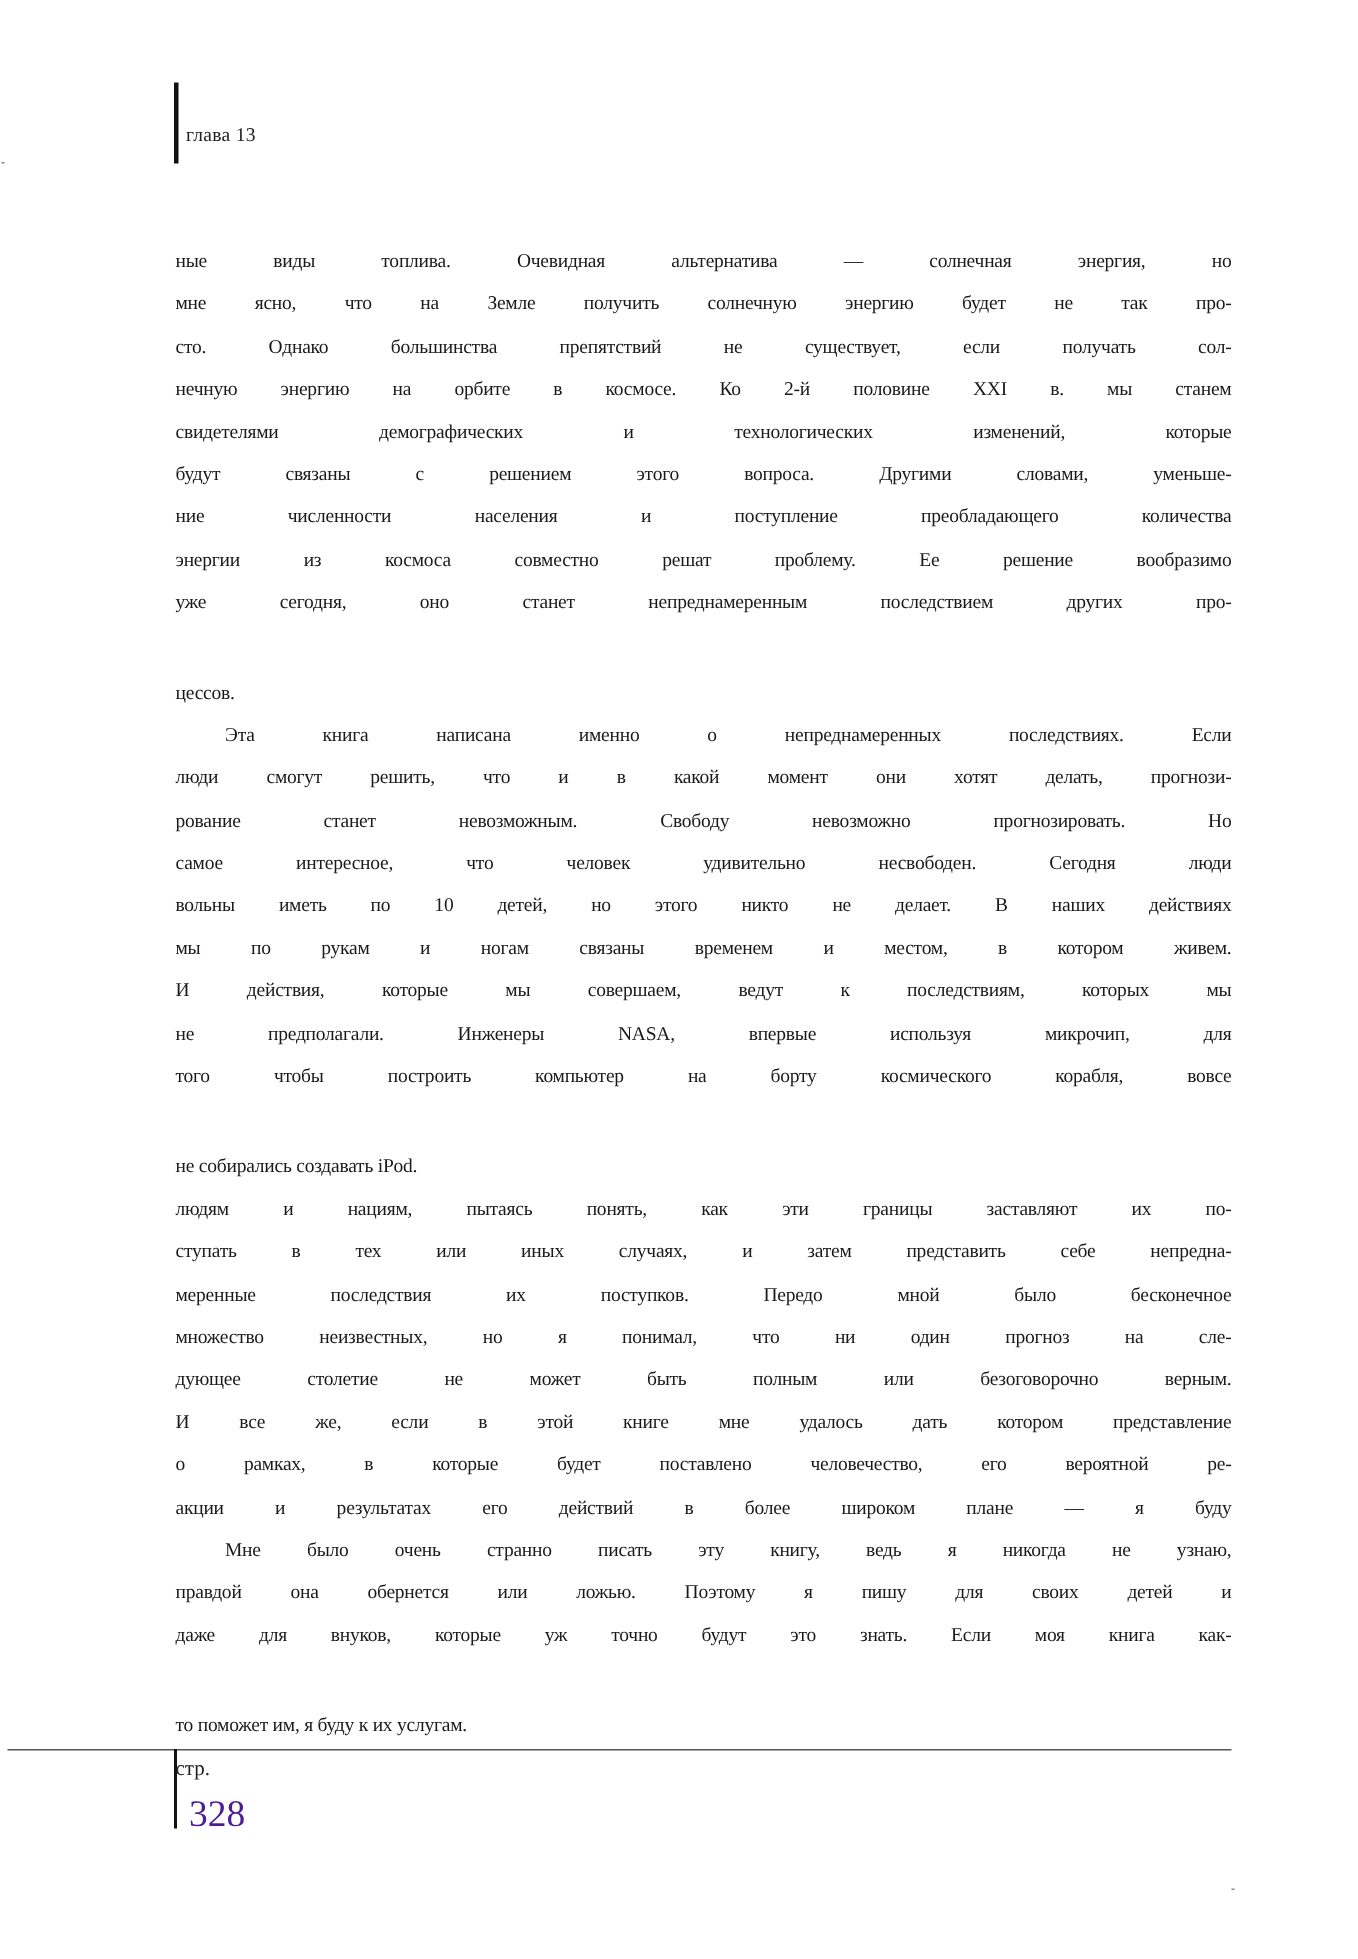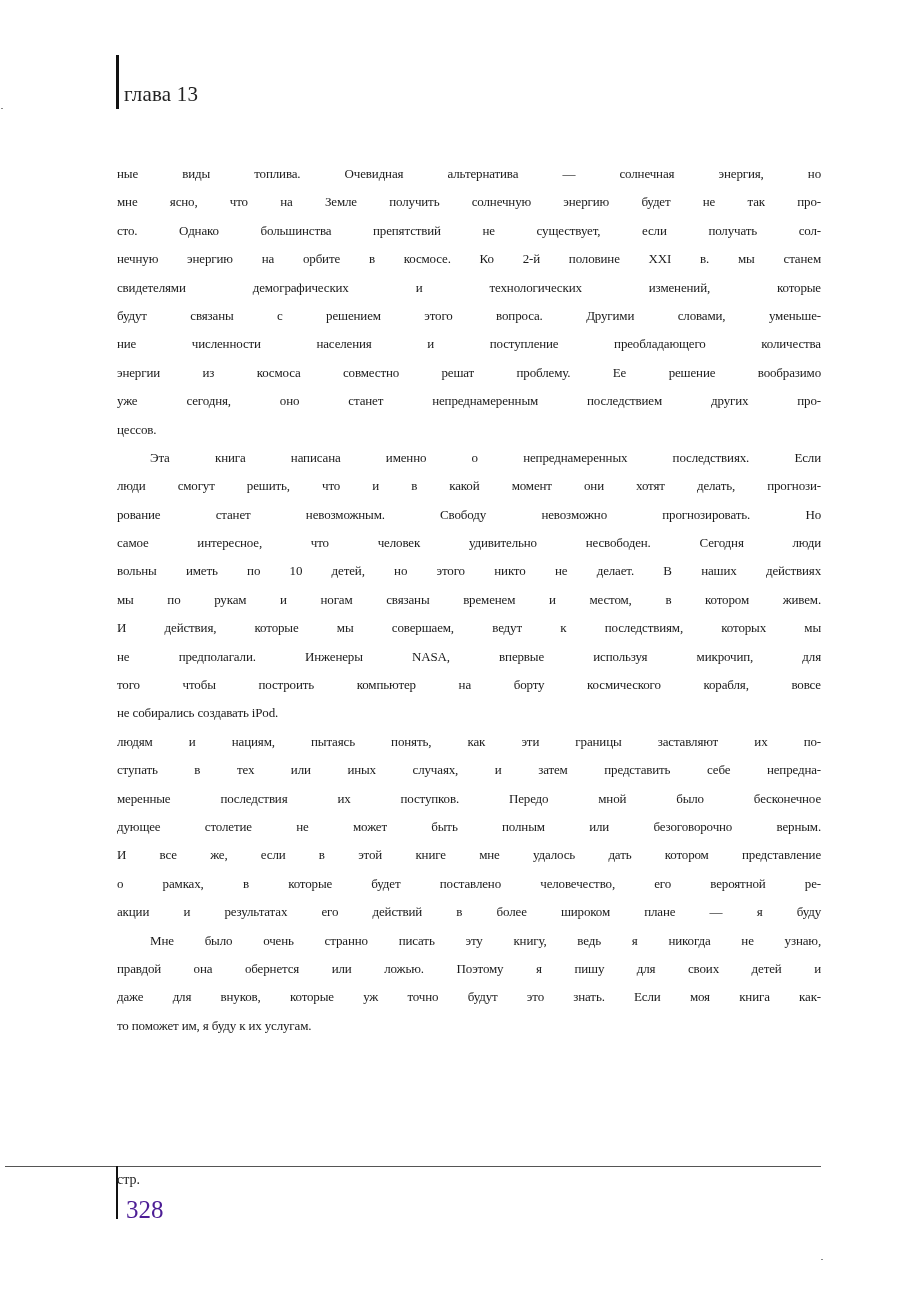--- a/index.html
+++ b/index.html
@@ -20,21 +20,21 @@
     left: 116px;
     top: 55px;
     width: 3px;
     height: 54px;
     background: #111;
   }
   .header-text {
     position: absolute;
     left: 124px;
     top: 82px;
-    font-size: 21px;
+    font-size: 13px;
     letter-spacing: 0.2px;
     color: #222;
     text-align: right;
   }
   .body-text {
     position: absolute;
     left: 117px;
     top: 160px;
     width: 704px;
   }
@@ -43,20 +43,21 @@
     height: 28.4px;
     line-height: 28.4px;
     font-size: 13px;
     white-space: nowrap;
     text-align: justify;
     text-align-last: justify;
     letter-spacing: -0.15px;
   }
   .line.last {
     text-align-last: left;
+    margin-top: 32px;
   }
   .line.indent {
     padding-left: 33px;
   }
   .footer-rule {
     position: absolute;
     left: 5px;
     top: 1166px;
     width: 816px;
     height: 1px;
@@ -123,20 +124,21 @@
     <span class="line">И действия, которые мы совершаем, ведут к последствиям, которых мы</span>
     <span class="line">не предполагали. Инженеры NASA, впервые используя микрочип, для</span>
     <span class="line">того чтобы построить компьютер на борту космического корабля, вовсе</span>
     <span class="line last">не собирались создавать iPod.</span>
   </div>
 
   <div>
     <span class="line">людям и нациям, пытаясь понять, как эти границы заставляют их по-</span>
     <span class="line">ступать в тех или иных случаях, и затем представить себе непредна-</span>
     <span class="line">меренные последствия их поступков. Передо мной было бесконечное</span>
+    <span class="line">множество неизвестных, но я понимал, что ни один прогноз на сле-</span>
     <span class="line">дующее столетие не может быть полным или безоговорочно верным.</span>
     <span class="line">И все же, если в этой книге мне удалось дать котором представление</span>
     <span class="line">о рамках, в которые будет поставлено человечество, его вероятной ре-</span>
     <span class="line">акции и результатах его действий в более широком плане — я буду</span>
   </div>
 
   <div>
     <span class="line indent">Мне было очень странно писать эту книгу, ведь я никогда не узнаю,</span>
     <span class="line">правдой она обернется или ложью. Поэтому я пишу для своих детей и</span>
     <span class="line">даже для внуков, которые уж точно будут это знать. Если моя книга как-</span>

